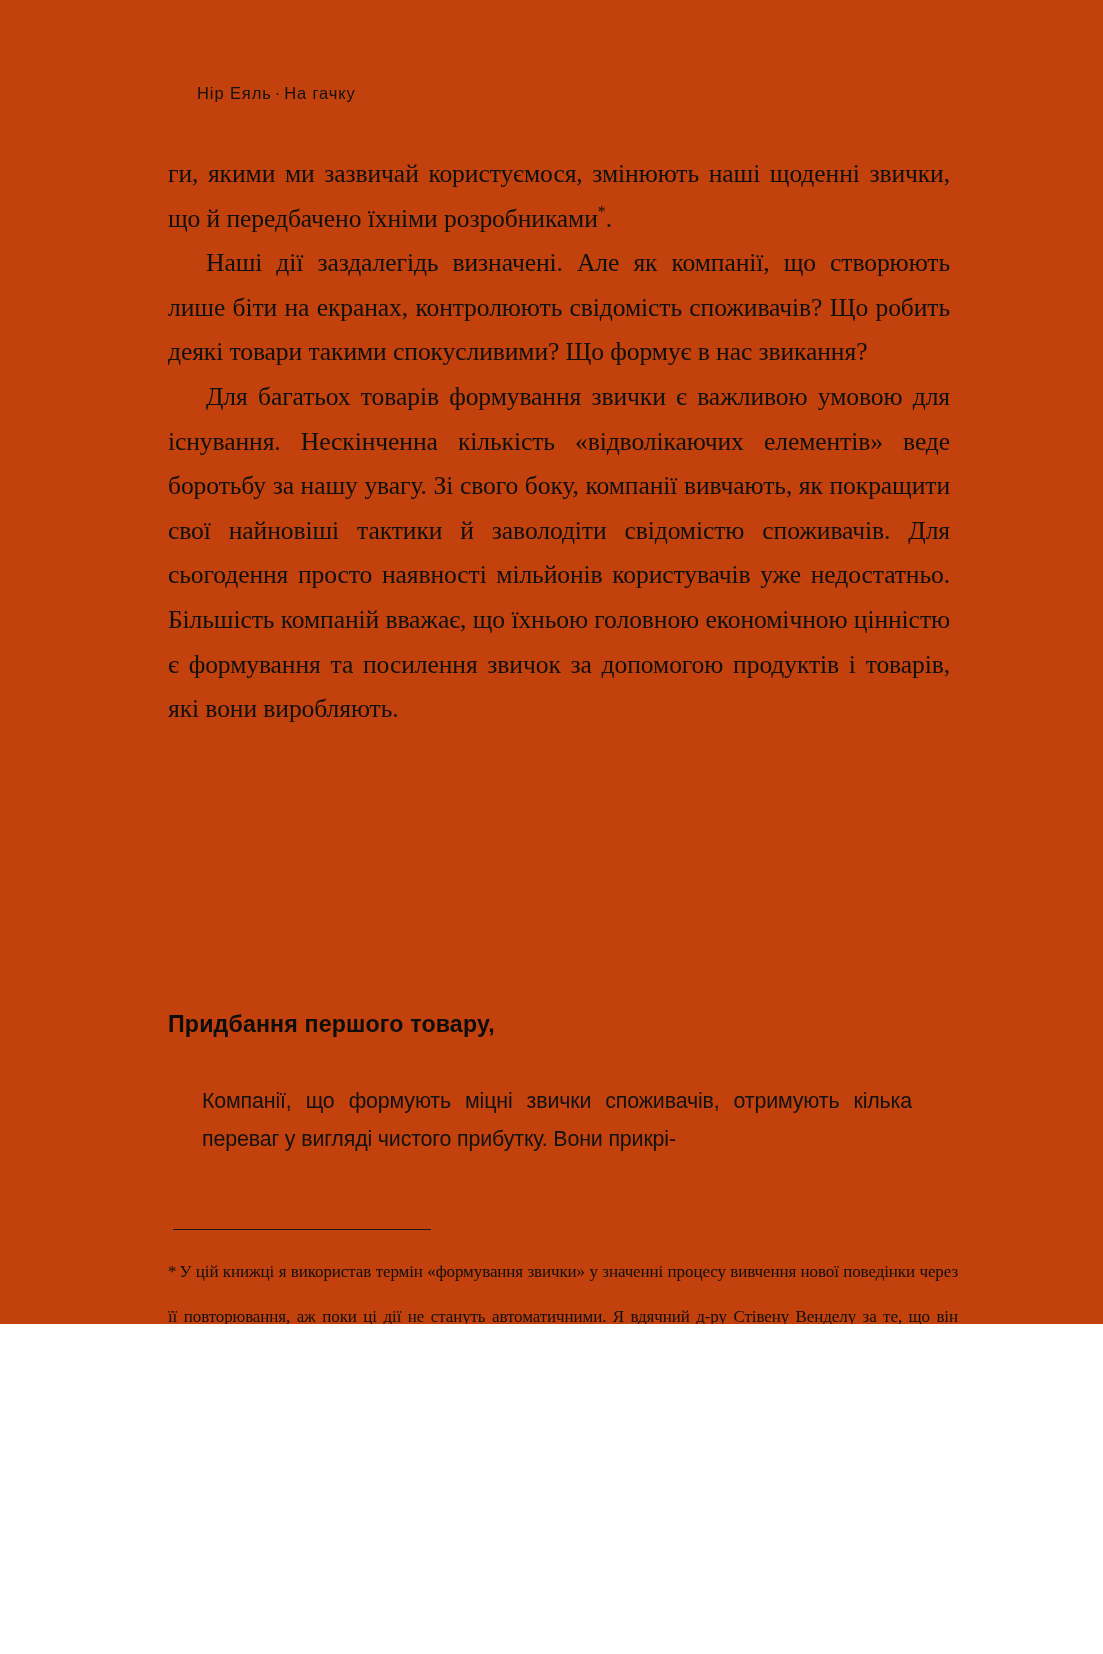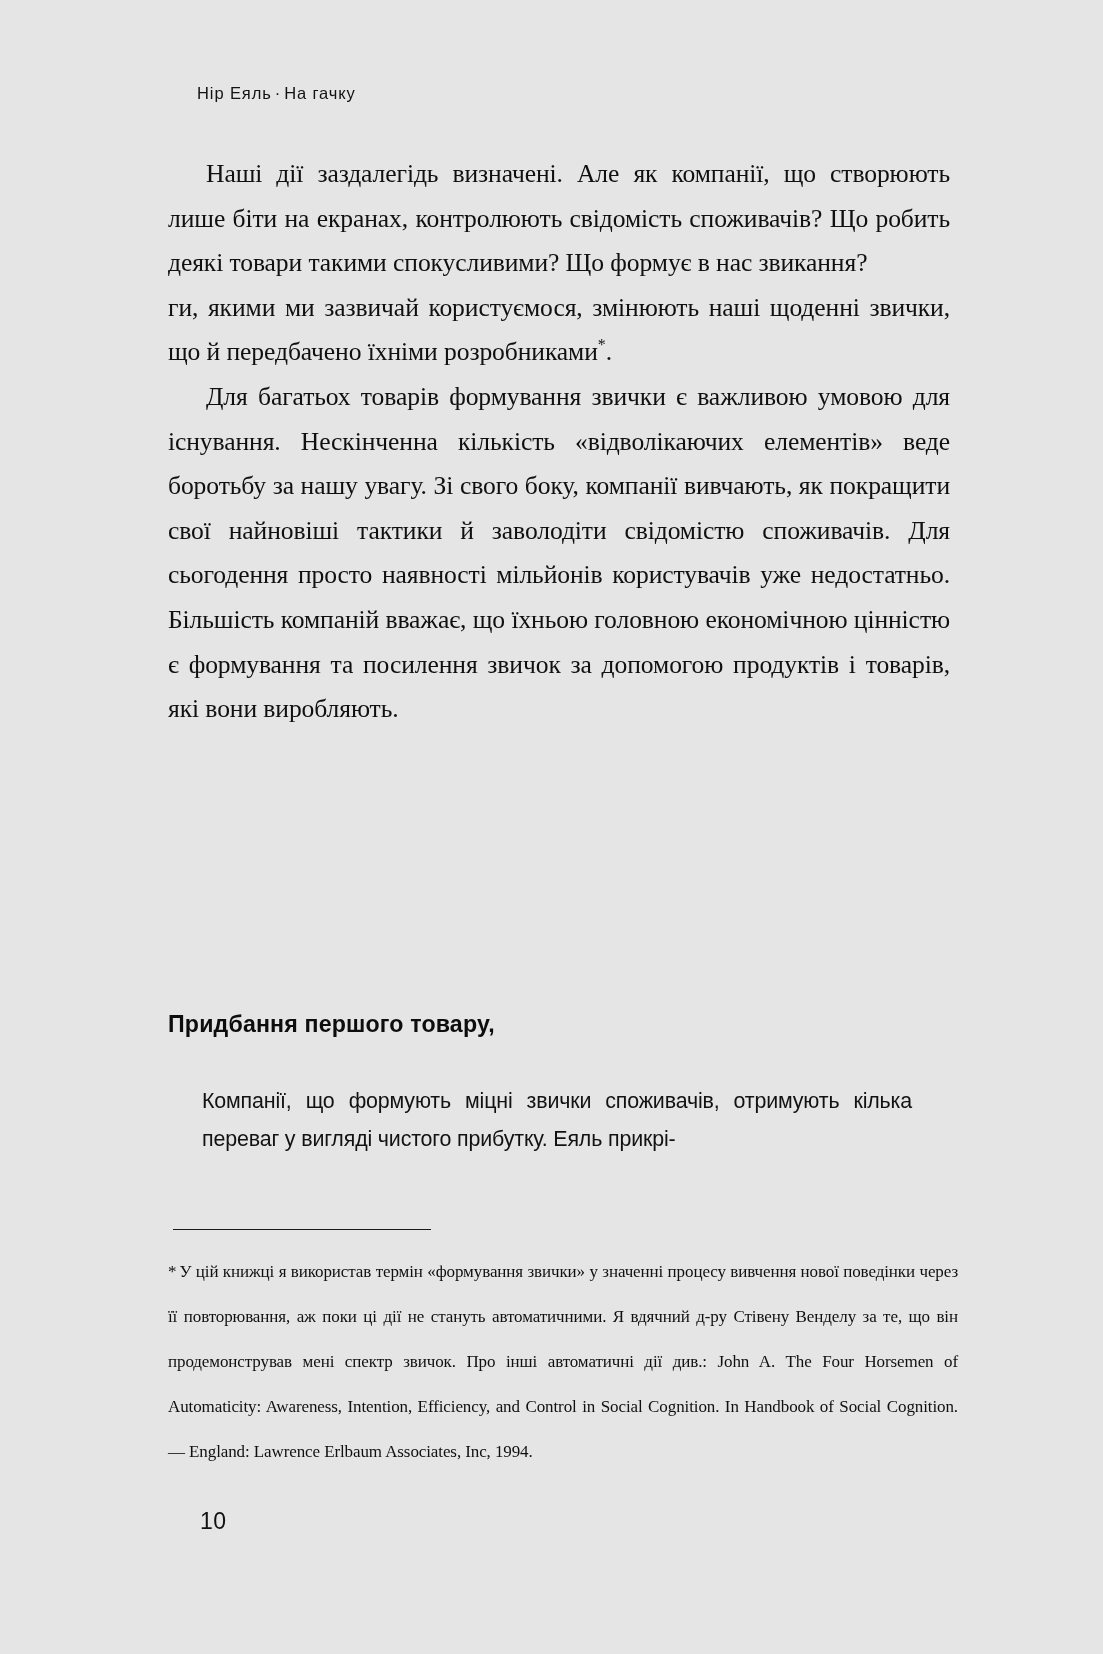--- a/index.html
+++ b/index.html
@@ -3,22 +3,22 @@
 <meta charset="utf-8">
 <style>
   html, body {
     margin: 0;
     padding: 0;
     background: #ffffff;
   }
   .page {
     position: relative;
     width: 1103px;
-    height: 1654px;
-    background: #e5e5e5;
+    height: 1324px;
+    background: #c2410c;
     overflow: hidden;
     box-sizing: border-box;
   }
 
   
   .running-head {
     position: absolute;
     left: 197px;
     top: 84px;
     font-family: "Liberation Sans", sans-serif;
@@ -138,36 +138,36 @@
 <body>
 
 <div class="page">
 
   <div class="running-head">
     <span>Нір Еяль</span><span class="sep">·</span><span>На гачку</span>
   </div>
 
   <div class="textblock">
 
+    <p class="body"><span>ги, якими ми зазвичай користуємося, змінюють наші щоденні звички, що й передбачено їхніми розробниками</span><sup class="fn">*</sup>.</p>
+
     <p class="body indent">Наші дії заздалегідь визначені. Але як компанії, що створюють лише біти на екранах, контролюють свідомість споживачів? Що робить деякі товари такими спокусливими? Що формує в нас звикання?</p>
-
-    <p class="body"><span>ги, якими ми зазвичай користуємося, змінюють наші щоденні звички, що й передбачено їхніми розробниками</span><sup class="fn">*</sup>.</p>
 
     <p class="body indent">Для багатьох товарів формування звички є важливою умовою для існування. Нескінченна кількість «відволікаючих елементів» веде боротьбу за нашу увагу. Зі свого боку, компанії вивчають, як покращити свої найновіші тактики й заволодіти свідомістю споживачів. Для сьогодення просто наявності мільйонів користувачів уже недостатньо. Більшість компаній вважає, що їхньою головною економічною цінністю є формування та посилення звичок за допомогою продуктів і товарів, які вони виробляють.</p>
 
 
 
   </div>
 
   <div class="heading-wrap">
     <div class="section-heading">Придбання першого товару,</div>
   </div>
 
   <div class="sans-block">
-    <p class="sans">Компанії, що формують міцні звички споживачів, отримують кілька переваг у вигляді чистого прибутку. Еяль прикрі-</p>
+    <p class="sans">Компанії, що формують міцні звички споживачів, отримують кілька переваг у вигляді чистого прибутку. Вони прикрі-</p>
   </div>
 
   <div class="footnote-rule"></div>
 
   <div class="footnote">
     <p class="footnote-text"><span class="fnmark">*</span><span>У цій книжці я використав термін «формування звички» у значенні процесу вивчення нової поведінки через її повторювання, аж поки ці дії не стануть автоматичними. Я вдячний д-ру Стівену Венделу за те, що він продемонстрував мені спектр звичок. Про інші автоматичні дії див.: John A. The Four Horsemen of Automaticity: Awareness, Intention, Efficiency, and Control in Social Cognition. In Handbook of Social Cognition. — England: Lawrence Erlbaum Associates, Inc, 1994.</span></p>
   </div>
 
   <div class="folio">10</div>
 

